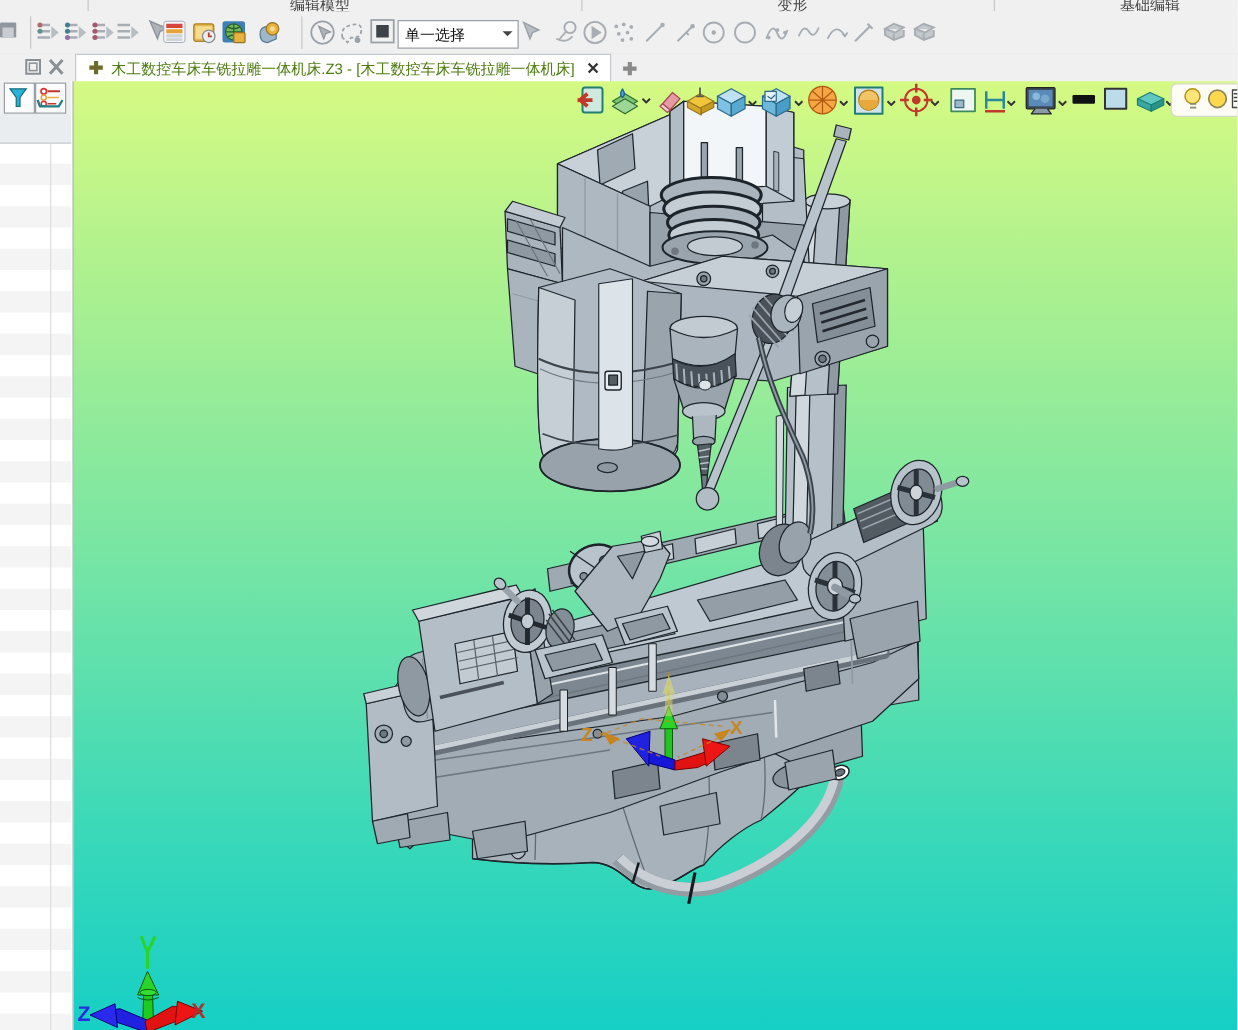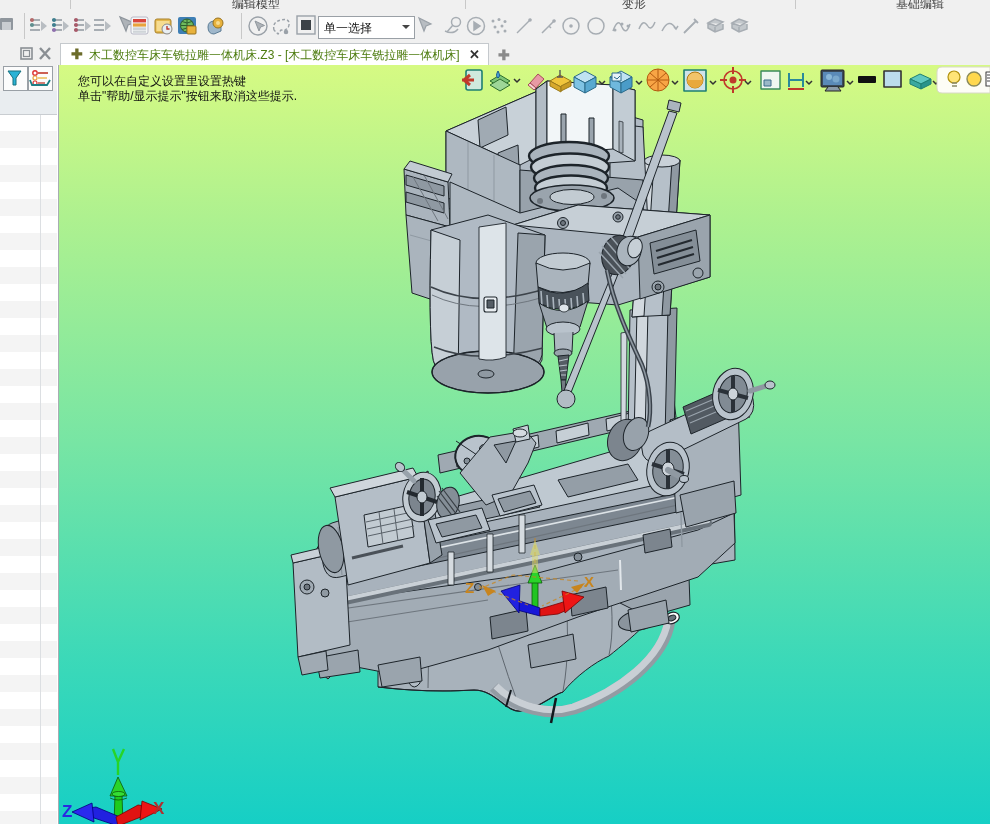--- a/index.html
+++ b/index.html
@@ -199,21 +199,20 @@
       <path d="M20 2 L30 13 M30 2 L20 13" stroke="#8a8f94" stroke-width="2.4"></path>
     </svg>
     <div id="tab">
       <div class="plus">✚</div>
       <div class="txt">木工数控车床车铣拉雕一体机床.Z3 - [木工数控车床车铣拉雕一体机床]</div>
       <div class="x">✕</div>
     </div>
     <div id="newtab">✚</div>
   </div>
   <div id="viewport" class="abs">
-    <div id="hint">您可以在自定义设置里设置热键<br>单击"帮助/显示提示"按钮来取消这些提示.</div>
     <svg id="datoolbar" style="position:absolute;left:0;top:0;z-index:5" width="932" height="32" viewBox="0 0 932 32">
       <g stroke-linejoin="round">
 
         <rect x="408" y="5" width="16" height="20" rx="2" fill="#cfe9de" stroke="#1e7f72" stroke-width="1.6"></rect>
         <path d="M404 15 h12 M412 10 l-6 5 6 5" stroke="#c0392b" stroke-width="3" fill="none"></path>
 
         <path d="M432 16 l10 -6 10 6 -10 6 z" fill="#7cc576" stroke="#2e6e2e"></path>
         <path d="M432 20 l10 -6 10 6 -10 6 z" fill="#9ed698" stroke="#2e6e2e"></path>
         <path d="M440 6 q3 5 0 7 q-3 -2 0 -7" fill="#4aa3d8" stroke="#1a5a8a"></path>
         <path d="M456 14 l3 3 3 -3" fill="none" stroke="#333" stroke-width="1.5"></path>

